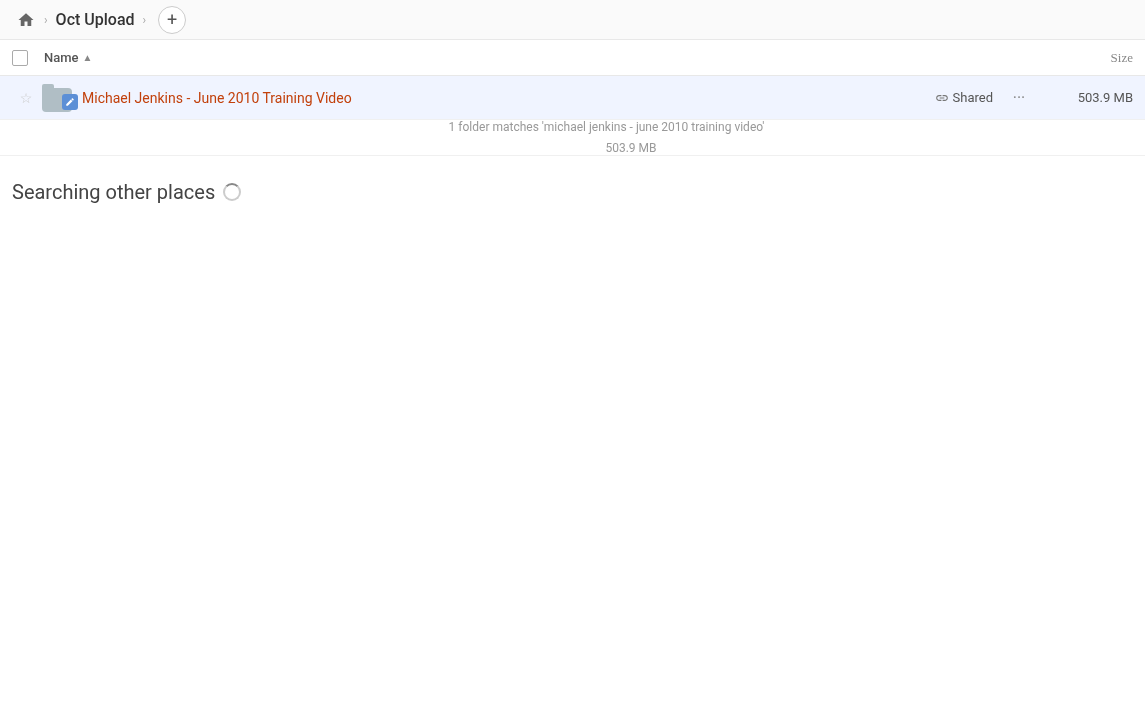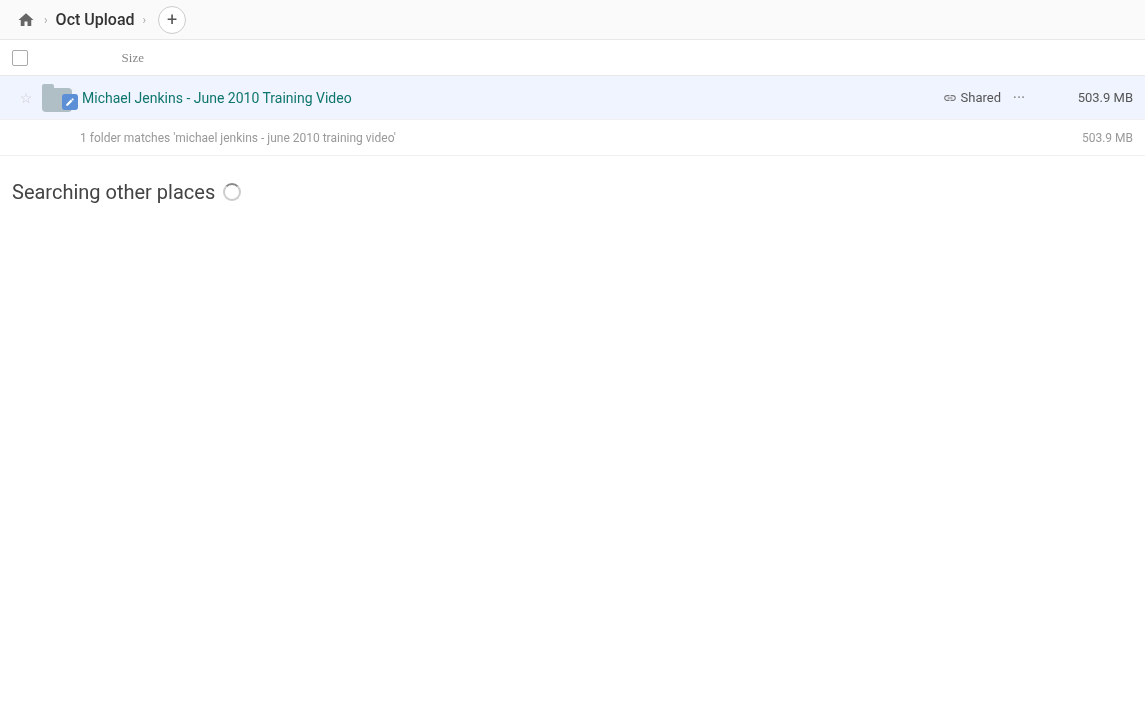--- a/index.html
+++ b/index.html
@@ -202,30 +202,30 @@
 
     .file-badge svg {
       width: 10px;
       height: 10px;
       fill: white;
     }
 
     .file-name {
       flex: 1;
       font-size: 14px;
-      color: #0f766e;
+      color: #c2410c;
       white-space: nowrap;
       overflow: hidden;
       text-overflow: ellipsis;
     }
 
     .file-actions {
       display: flex;
       align-items: center;
-      gap: 4px;
+      gap: 12px;
       text-align: right;
     }
 
     .shared-badge {
       display: flex;
       align-items: center;
       gap: 4px;
       color: #555;
       font-size: 13px;
     }
@@ -255,20 +255,21 @@
       color: #555;
     }
 
     
     .match-row {
       display: flex;
       align-items: center;
       height: 36px;
       padding: 0 12px 0 80px;
       border-bottom: 1px solid #f0f0f0;
+      flex-direction: column;
     }
 
     .match-text {
       flex: 1;
       font-size: 12px;
       color: #999;
     }
 
     .match-size {
       width: 100px;
@@ -316,20 +317,24 @@
   </div>
   <span class="breadcrumb-chevron">›</span>
   <span class="breadcrumb-label">Oct Upload</span>
   <span class="breadcrumb-expand">›</span>
   <div class="add-button">+</div>
 </div>
 
 <div class="column-header">
   <div class="checkbox-col">
     <div class="header-checkbox"></div>
+  </div>
+  <div class="name-col">
+    <span>Name</span>
+    <span class="sort-arrow">▲</span>
   </div>
   <div class="size-col-header">Size</div>
 </div>
 
 <div class="file-row">
   <div class="star-col">
     <span class="star">☆</span>
   </div>
   <div class="file-icon-col">
     <div class="file-icon">

